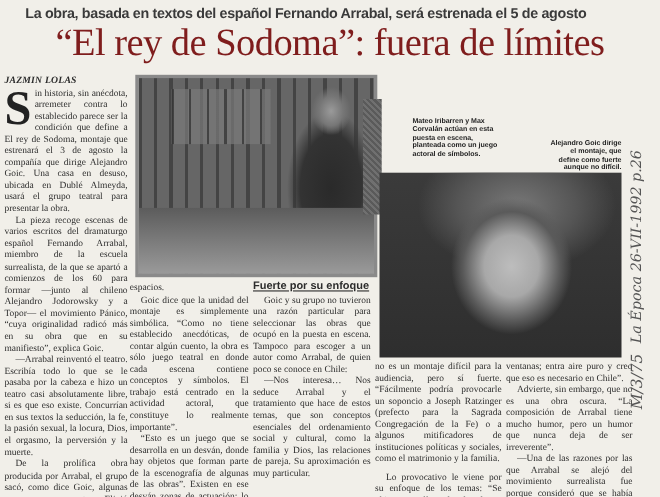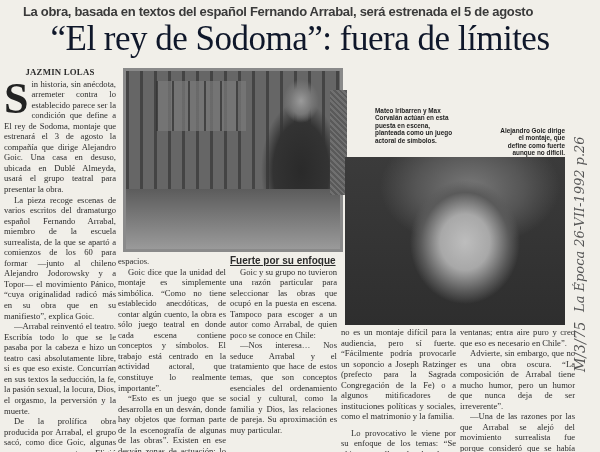--- a/index.html
+++ b/index.html
@@ -1,23 +1,23 @@
 <!DOCTYPE html>
 <html><head>
 <meta charset="utf-8">
 <style>
   html,body{margin:0;padding:0;}
   body{width:600px;height:452px;overflow:hidden;background:#f1efe9;position:relative;font-family:"Liberation Serif","DejaVu Serif",serif;color:#2a2a2a;}
   .abs{position:absolute;}
   .kicker{left:0;width:556px;top:4px;text-align:center;font-family:"Liberation Sans","DejaVu Sans",sans-serif;font-weight:bold;font-size:13px;color:#3a3a3a;letter-spacing:-0.3px;}
-  .headline{left:0;width:600px;top:20px;text-align:center;font-size:35px;color:#0f172a;letter-spacing:-0.5px;line-height:1.1;}
+  .headline{left:0;width:600px;top:20px;text-align:center;font-size:35px;color:#7f1d1d;letter-spacing:-0.5px;line-height:1.1;}
   .col{font-size:8.6px;line-height:10.55px;text-align:justify;color:#2c2c2c;}
   .col p{margin:0;text-indent:10px;}
   .col p.noind{text-indent:0;}
-  .byline{text-align:center;font-size:8.8px;font-weight:bold;letter-spacing:0.2px;margin-bottom:1px;}
+  .byline{text-align:left;font-size:8.8px;font-weight:bold;letter-spacing:0.2px;margin-bottom:1px;font-style:italic;}
   .dropcap{float:left;font-size:44px;line-height:36px;margin:2px 3px 0 0;font-weight:bold;color:#222;}
   .subhead{font-family:"Liberation Sans","DejaVu Sans",sans-serif;font-weight:bold;font-size:10px;margin:8px 0 8px 0;text-indent:0 !important;text-decoration:underline;}
   .photo{background:#555;overflow:hidden;}
   .photo1{left:123px;top:68px;width:220px;height:184px;border:3px solid #8a8a8a;box-sizing:border-box;
     background:
       radial-gradient(ellipse 18px 22px at 175px 30px,#9a9a9a 0,#777 60%,transparent 100%),
       radial-gradient(ellipse 40px 70px at 175px 100px,#2a2a2a 0,#333 70%,transparent 100%),
       repeating-linear-gradient(90deg,#444 0 3px,#666 3px 14px),
       linear-gradient(180deg,#4a4a4a 0,#5a5a5a 40%,#6e6e6e 60%,#8a8a8a 100%);}
   .photo1 .win{position:absolute;left:30px;top:10px;width:90px;height:50px;background:repeating-linear-gradient(90deg,#333 0 2px,#7a7a7a 2px 16px);opacity:.7;}

